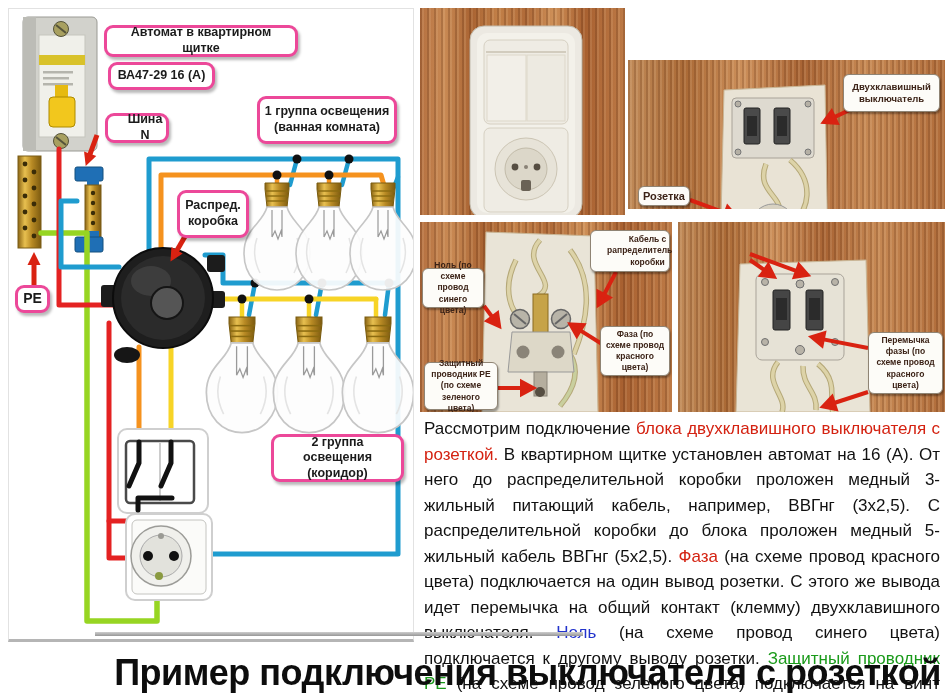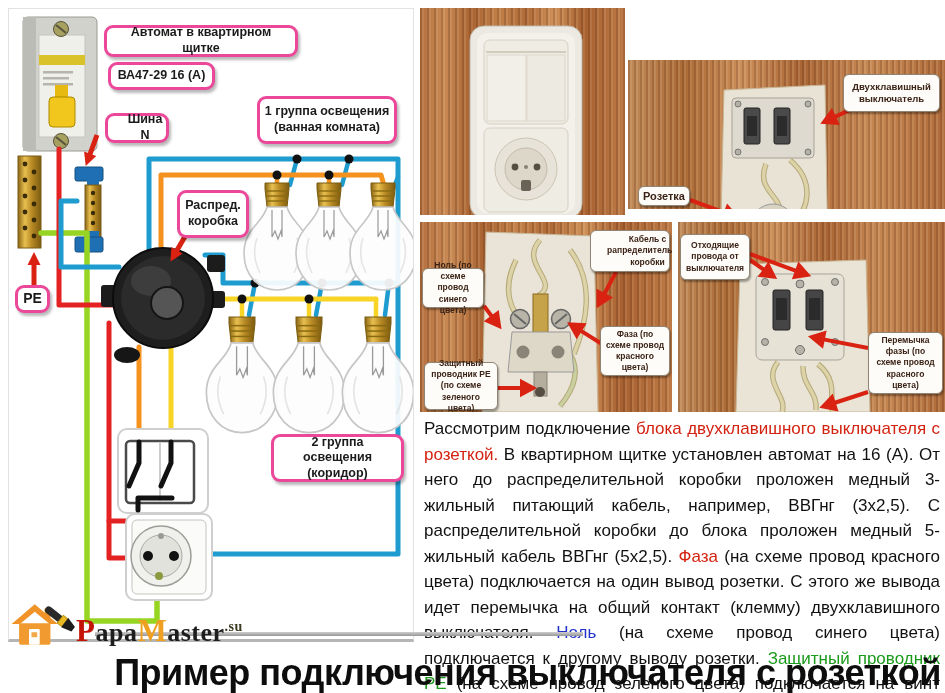--- a/index.html
+++ b/index.html
@@ -358,45 +358,27 @@
         <g transform="translate(190,126) rotate(101)">
             <line x1="0" y1="0" x2="0" y2="48"></line>
             <polygon points="-6,46 6,46 0,57"></polygon>
           </g>
         <g transform="translate(190,170) rotate(72)">
             <line x1="0" y1="0" x2="0" y2="38"></line>
             <polygon points="-6,36 6,36 0,47"></polygon>
           </g>
       </g>
     </svg>
-    <div class="plabel" style="left:2px;top:12px;width:70px;height:46px;">Отходящие
-провода от
-выключателя</div>
     <div class="plabel" style="left:190px;top:110px;width:75px;height:62px;">Перемычка
 фазы (по
 схеме провод
 красного
 цвета)</div>
   </div>
 
   <div id="article"><span>Рассмотрим подключение </span><span class="seg-red">блока двухклавишного выключателя с розеткой.</span><span> В квартирном щитке установлен автомат на 16 (А). От него до распределительной коробки проложен медный 3-жильный питающий кабель, например, ВВГнг (3х2,5). С распределительной коробки до блока проложен медный 5-жильный кабель ВВГнг (5х2,5). </span><span class="seg-red">Фаза</span><span> (на схеме провод красного цвета) подключается на один вывод розетки. С этого же вывода идет перемычка на общий контакт (клемму) двухклавишного выключателя. </span><span class="seg-blue">Ноль</span><span> (на схеме провод синего цвета) подключается к другому выводу розетки. </span><span class="seg-green">Защитный проводник PE</span><span> (на схеме провод зеленого цвета) подключается на винт заземляющего контакта розетки.</span></div>
 
   <div id="rule"></div>
 
-  <div id="logo">
-    <svg width="66" height="52" viewBox="0 0 80 54">
-      <rect x="42" y="8" width="7" height="12" fill="#f09328"></rect>
-      <polygon points="2,27 30,3 58,27 48,27 30,12 12,27" fill="#f09328"></polygon>
-      <rect x="11" y="26" width="38" height="26" rx="2" fill="#f09a30"></rect>
-      <rect x="23" y="33" width="13" height="19" rx="1.5" fill="#fff"></rect>
-      <rect x="26" y="37" width="7" height="6" fill="#f0a848"></rect>
-      <g transform="rotate(38 48 18)">
-        <rect x="38" y="8" width="24" height="9" rx="4" fill="#2a2a2a"></rect>
-        <rect x="60" y="6.5" width="7" height="12" fill="#e8b820" stroke="#a87f00"></rect>
-        <polygon points="67,5.5 80,9 80,16 67,19.5" fill="#1c1c1c"></polygon>
-      </g>
-    </svg>
-    <div class="ltext"><span class="lp">P</span><span class="lmid">apa</span><span class="lm">M</span><span class="lend">aster</span><span class="lsu">.su</span></div>
-  </div>
 
   <div id="title">Пример подключения выключателя с розеткой</div>
 
 </div>
 
 </body></html>

